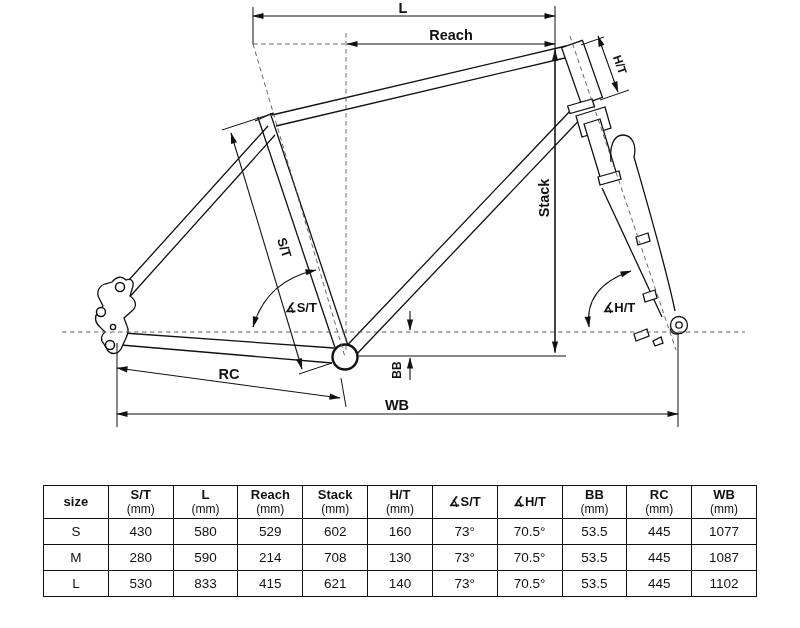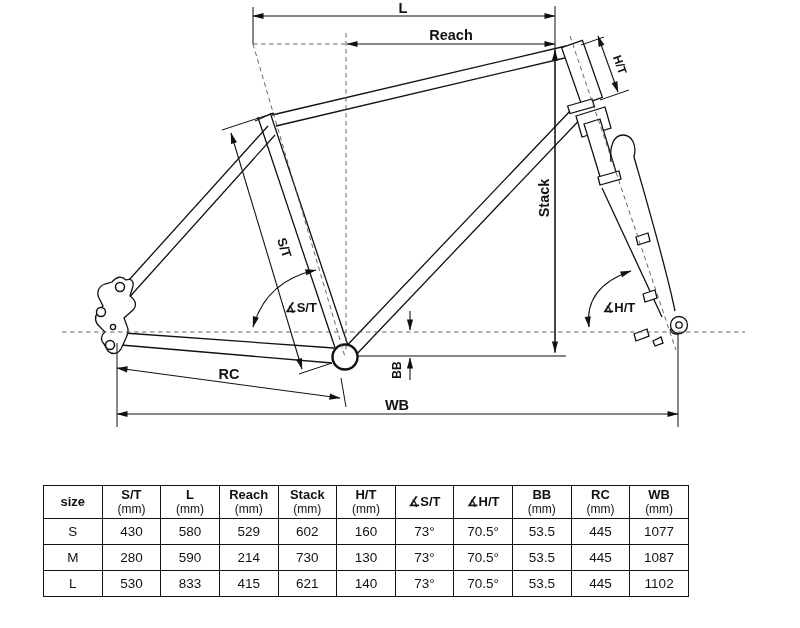--- a/index.html
+++ b/index.html
@@ -10,21 +10,21 @@
   svg { display:block; }
   svg text {
     fill:#111111; font-weight:bold;
     font-family:"Liberation Sans", sans-serif;
   }
   .lbl-lg { font-size:14.5px; }
   .lbl-md { font-size:13px; }
   .lbl-sm { font-size:12px; }
   .geo-table {
     border-collapse:collapse; table-layout:fixed;
-    width:646px; margin:13px 0 0 43px;
+    width:714px; margin:13px 0 0 43px;
   }
   .geo-table th, .geo-table td {
     border:1.4px solid #111111; text-align:center; vertical-align:middle;
     padding:0; color:#111111;
   }
   .geo-table th { height:32px; font-size:13px; line-height:1.15; font-weight:bold; }
   .geo-table td { height:25px; font-size:13.5px; font-weight:normal; }
   .col-unit { font-weight:normal; font-size:12px; display:block; }
   .col-label { display:block; }
 </style>
@@ -184,21 +184,21 @@
         <td>70.5°</td>
         <td>53.5</td>
         <td>445</td>
         <td>1077</td>
       </tr>
       <tr>
         <td>M</td>
         <td>280</td>
         <td>590</td>
         <td>214</td>
-        <td>730</td>
+        <td>708</td>
         <td>130</td>
         <td>73°</td>
         <td>70.5°</td>
         <td>53.5</td>
         <td>445</td>
         <td>1087</td>
       </tr>
       <tr>
         <td>L</td>
         <td>530</td>

